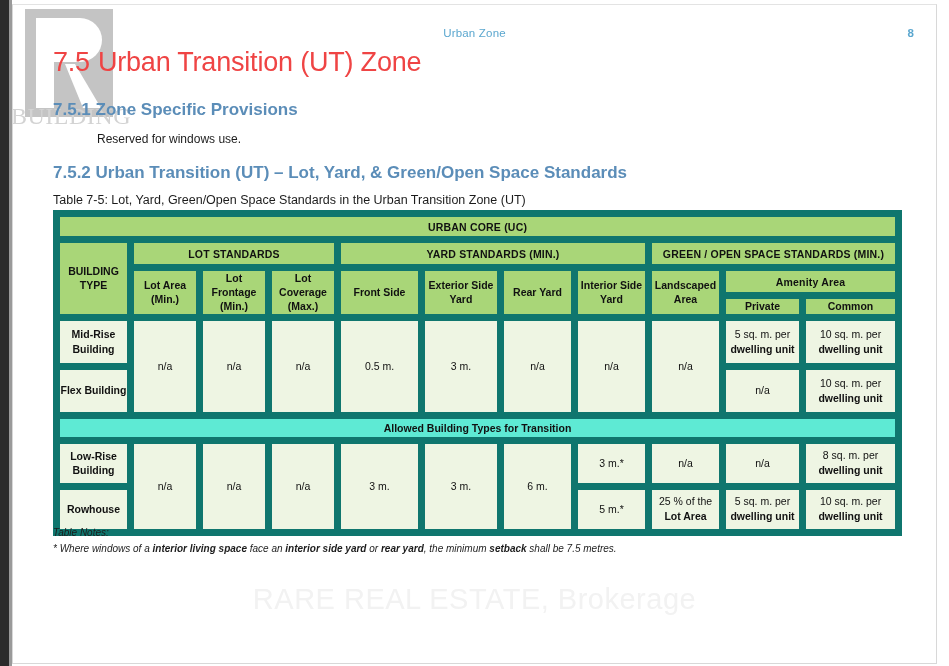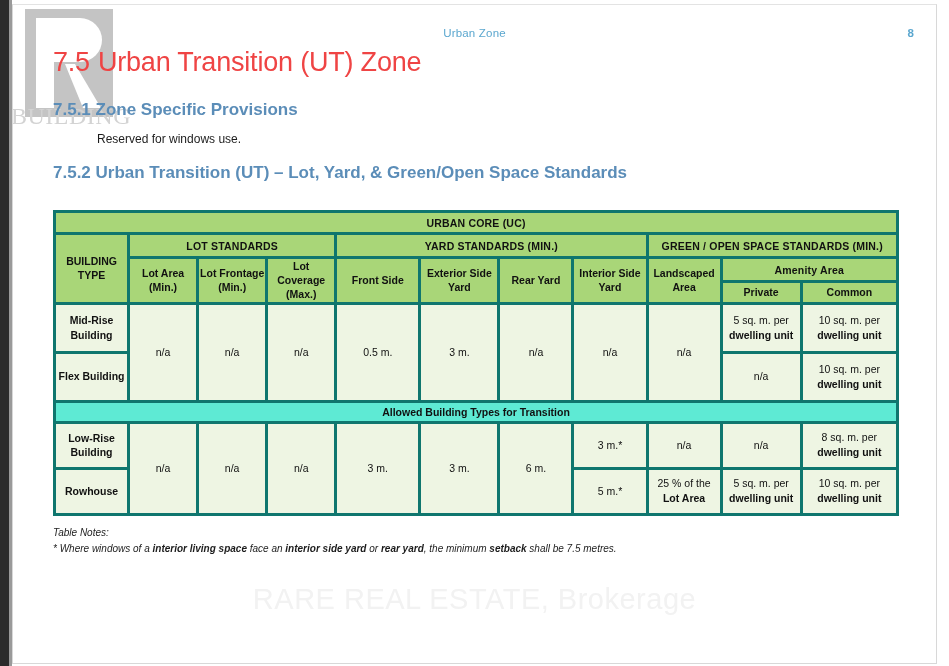--- a/index.html
+++ b/index.html
@@ -68,21 +68,21 @@
     font-size:12.5px;color:#1c1c1c;
   }
 
   
   .tbl-wrap{position:absolute;left:40px;top:205px;width:846px;}
   table.std{
     border-collapse:collapse;width:846px;
     table-layout:fixed;
   }
   table.std td, table.std th{
-    border:3px solid #0f766e;
+    border:7px solid #0f766e;
     padding:0;
     text-align:center;
     vertical-align:middle;
     font-size:10.5px;
     color:#111111;
   }
   .hdr-top{background:#a9d678;font-weight:bold;font-size:10.5px;height:19px;letter-spacing:.2px;}
   .hdr-grp{background:#a9d678;font-weight:bold;font-size:10.5px;height:21px;letter-spacing:.2px;}
   .hdr-col{background:#a9d678;font-weight:bold;font-size:11px;line-height:1.35;padding:3px 2px;}
   .body-cell{background:#eef5e3;line-height:1.4;padding:4px 2px;}
@@ -131,20 +131,21 @@
     <div class="run-head">Urban Zone</div>
     <div class="page-num">8</div>
 
     <div class="h1">
       <span class="num">7.5</span><span>Urban Transition (UT) Zone</span>
     </div>
 
     <div class="h2">7.5.1 Zone Specific Provisions</div>
     <div class="para">Reserved for windows use.</div>
     <div class="h2b">7.5.2 Urban Transition (UT) – Lot, Yard, &amp; Green/Open Space Standards</div>
+    <div class="tbl-cap">Table 7-5: Lot, Yard, Green/Open Space Standards in the Urban Transition Zone (UT)</div>
 
     <div class="tbl-wrap">
       <table class="std">
         <colgroup>
           <col style="width:74px">
           <col style="width:69px">
           <col style="width:69px">
           <col style="width:69px">
           <col style="width:84px">
           <col style="width:79px">

